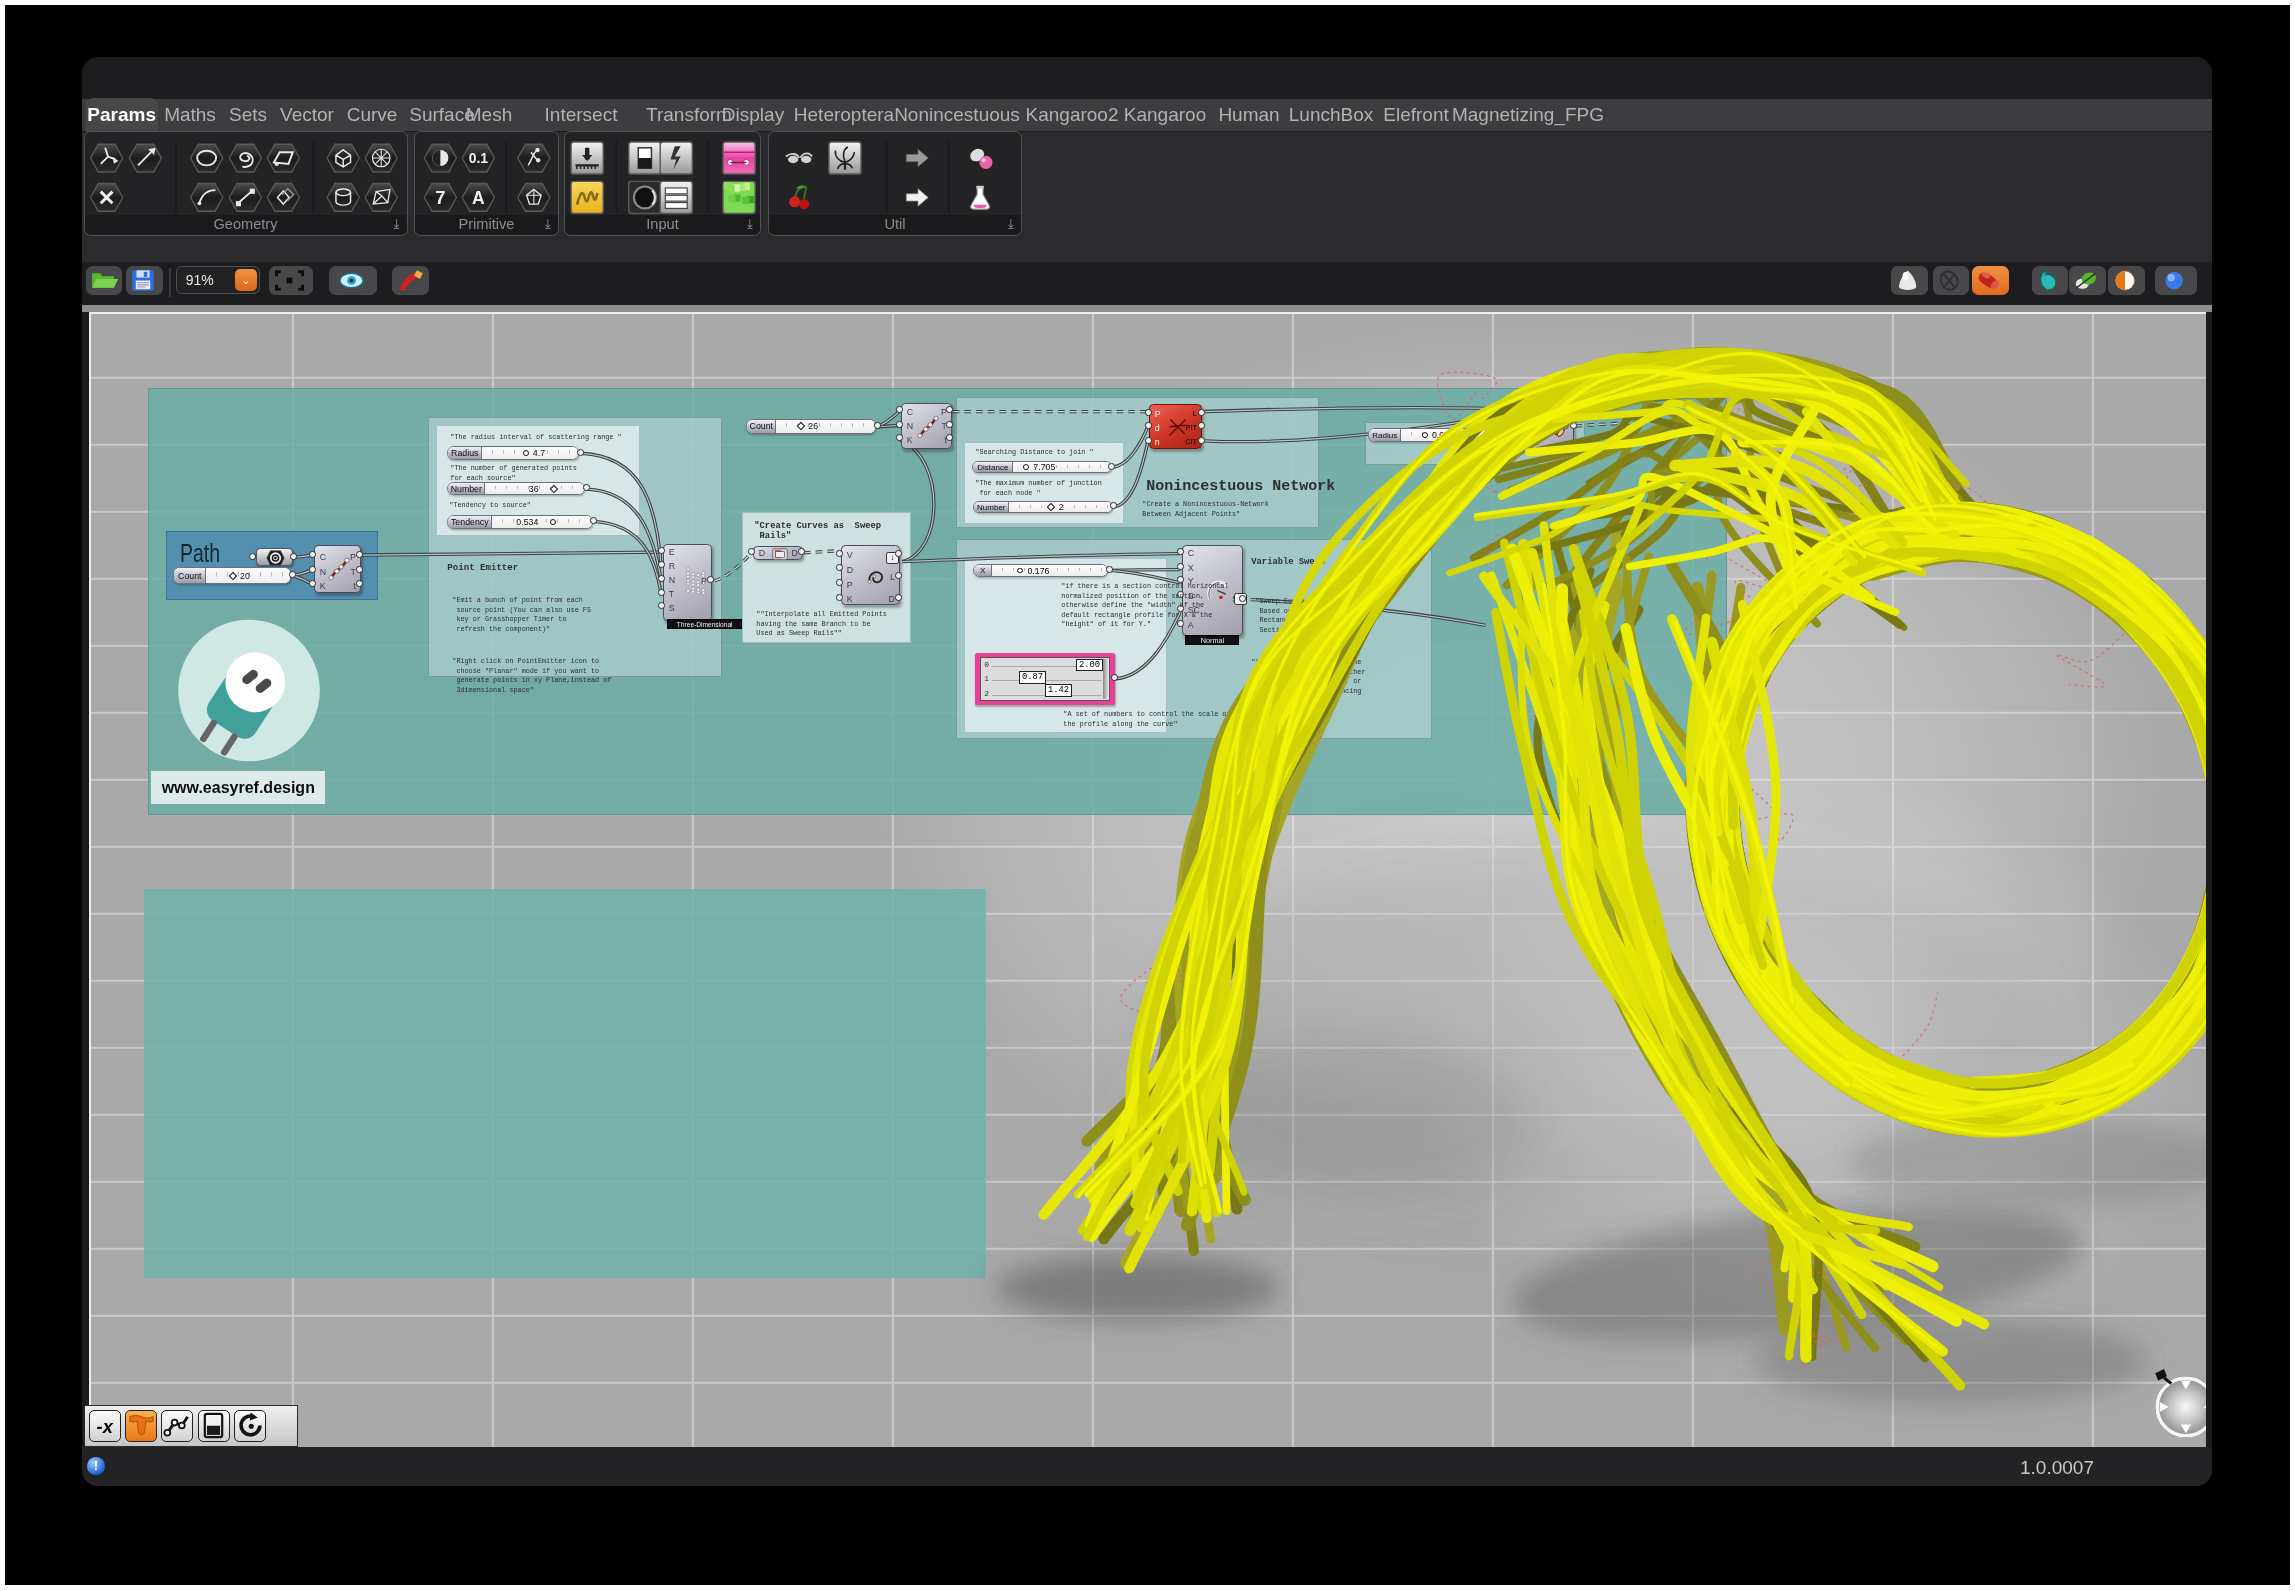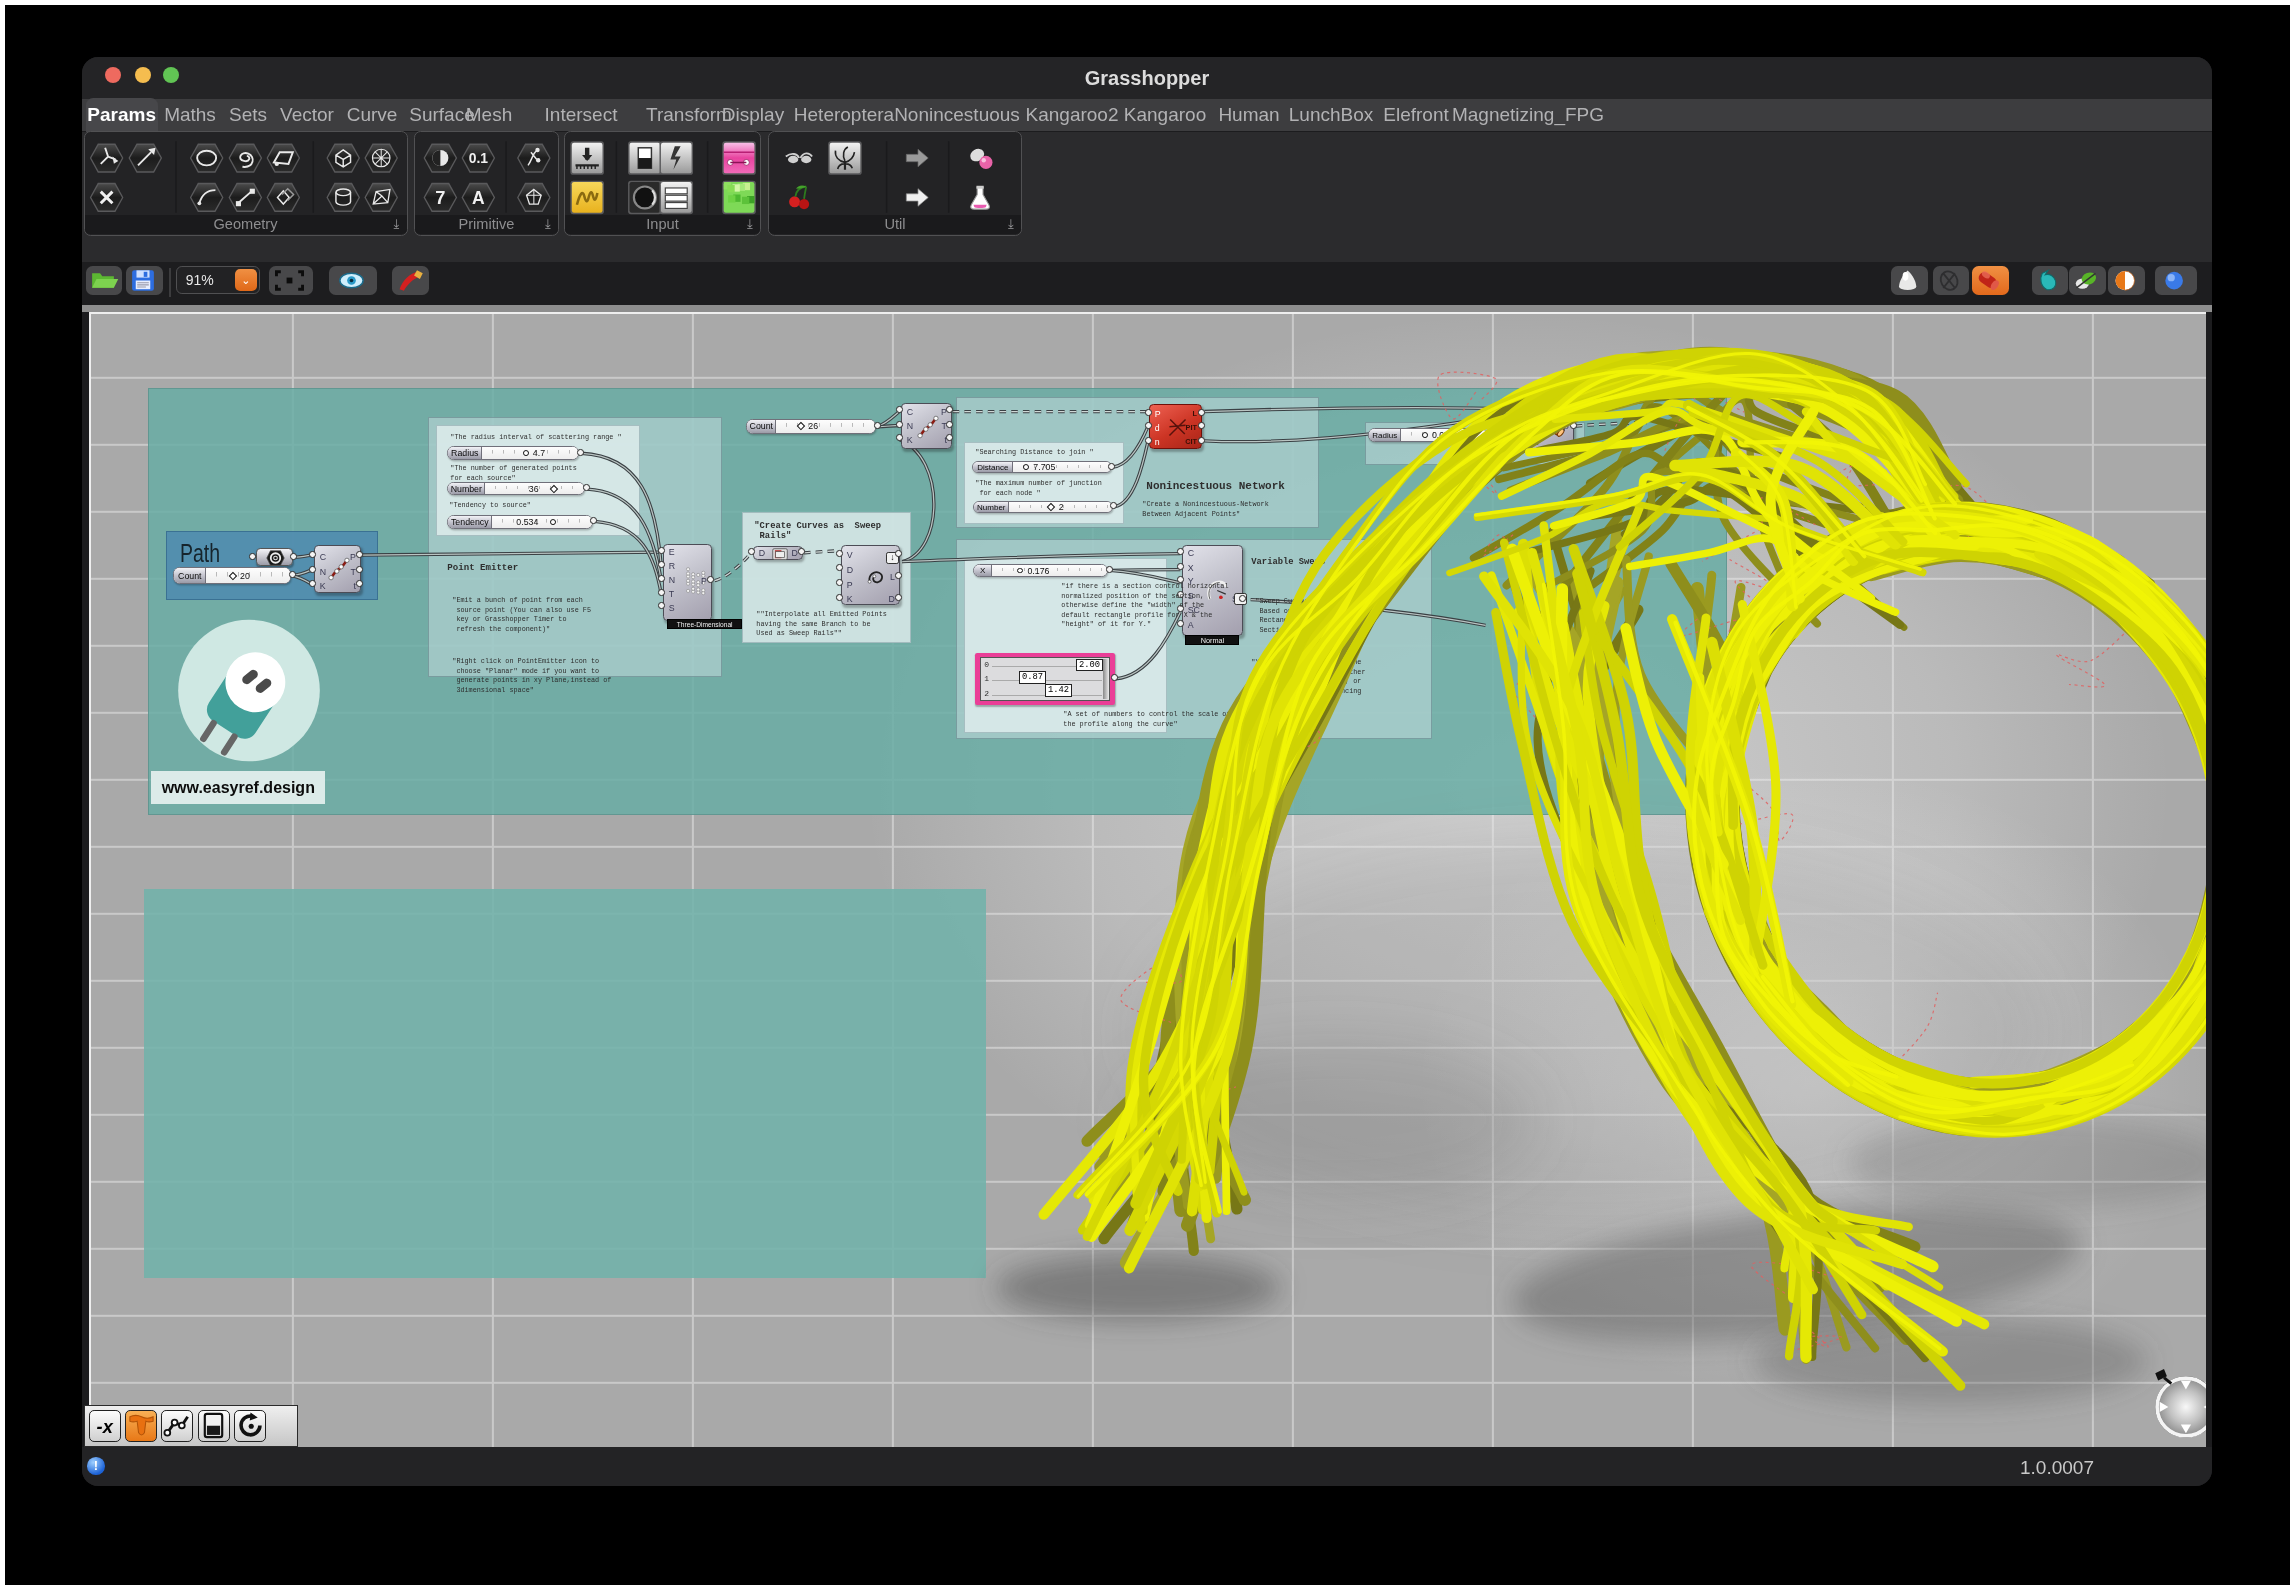--- a/index.html
+++ b/index.html
@@ -62,26 +62,20 @@
 #statusbar{position:absolute;left:0;top:1390px;width:2130px;height:39px;background:#232325;color:#c9c9c9;font-size:19px}
 #vtext{position:absolute;left:1938px;top:9.5px}
 #bang{position:absolute;left:5.1px;top:10.2px;width:17.6px;height:17.6px;border-radius:50%;background:radial-gradient(circle at 35% 30%,#9fd0ff,#1c62d6 70%);color:#fff;font-size:13px;font-weight:bold;text-align:center;line-height:17.6px}
 svg text{font-family:"Liberation Sans",sans-serif}
 .gm{position:absolute;left:884px;top:339px;width:140px;height:52px;background:#ea3e97;border-radius:2.2px;box-shadow:0.7px 1.5px 1.5px rgba(20,20,20,.3)}
 .gmi{position:absolute;left:5.1px;top:4.4px;right:5.1px;bottom:4.4px;background:#dcdcde;border:0.7px solid #555}
 .gv{position:absolute;background:#fff;border:1.5px solid #222;font-family:"Liberation Mono",monospace;font-size:8.8px;line-height:10.2px;padding:0 1.5px;color:#000}
 </style></head><body>
 <div id="screen"></div>
 <div id="win">
-  <div id="titlebar">
-    <div class="tl" style="left:23px;background:#ee6a5f"></div>
-    <div class="tl" style="left:53px;background:#f5bd4f"></div>
-    <div class="tl" style="left:81px;background:#61c454"></div>
-    <div id="title">Grasshopper</div>
-  </div>
   <div id="menubar"></div>
   <div id="ptab">Params</div>
   <div class="mi" style="left:108px;transform:translateX(-50%)">Maths</div>
 <div class="mi" style="left:166px;transform:translateX(-50%)">Sets</div>
 <div class="mi" style="left:225px;transform:translateX(-50%)">Vector</div>
 <div class="mi" style="left:290px;transform:translateX(-50%)">Curve</div>
 <div class="mi" style="left:360px;transform:translateX(-50%)">Surface</div>
 <div class="mi" style="left:407px;transform:translateX(-50%)">Mesh</div>
 <div class="mi" style="left:499px;transform:translateX(-50%)">Intersect</div>
 <div class="mi" style="left:607px;transform:translateX(-50%)">Transform</div>
@@ -752,21 +746,21 @@
       </div>
       <div class="nub" style="left:1020px;top:360px"></div>
     <div class="mono abs" style="left:359px;top:119px;font-size:6.8px;line-height:9.5px;font-weight:normal;color:#2e2e2e">"The radius interval of scattering range "</div>
 <div class="mono abs" style="left:359px;top:150px;font-size:6.8px;line-height:9.5px;font-weight:normal;color:#2e2e2e">"The number of generated points<br>for each source"</div>
 <div class="mono abs" style="left:358px;top:187px;font-size:6.8px;line-height:9.5px;font-weight:normal;color:#2e2e2e">"Tendency to source"</div>
 <div class="mono abs" style="left:356px;top:249px;font-size:9.1px;line-height:9.5px;font-weight:bold;color:#2e2e2e">Point Emitter</div>
 <div class="mono abs" style="left:361px;top:282px;font-size:6.8px;line-height:9.5px;font-weight:normal;color:#2e2e2e">"Emit a bunch of point from each<br> source point (You can also use F5<br> key or Grasshopper Timer to<br> refresh the component)"</div>
 <div class="mono abs" style="left:361px;top:343px;font-size:6.8px;line-height:9.5px;font-weight:normal;color:#2e2e2e">"Right click on PointEmitter icon to<br> choose "Planar" mode if you want to<br> generate points in xy Plane,instead of<br> 3dimensional space"</div>
 <div class="mono abs" style="left:884px;top:134px;font-size:6.8px;line-height:9.5px;font-weight:normal;color:#2e2e2e">"Searching Distance to join "</div>
 <div class="mono abs" style="left:884px;top:165px;font-size:6.8px;line-height:9.5px;font-weight:normal;color:#2e2e2e">"The maximum number of junction<br> for each node "</div>
-<div class="mono abs" style="left:1055px;top:168px;font-size:11px;line-height:9.5px;font-weight:bold;color:#2e2e2e">Nonincestuous Network</div>
+<div class="mono abs" style="left:1055px;top:168px;font-size:15px;line-height:9.5px;font-weight:bold;color:#2e2e2e">Nonincestuous Network</div>
 <div class="mono abs" style="left:1051px;top:186px;font-size:6.8px;line-height:9.5px;font-weight:normal;color:#2e2e2e">"Create a Nonincestuous-Network<br>Between Adjacent Points"</div>
 <div class="mono abs" style="left:663px;top:207px;font-size:8.8px;line-height:10.2px;font-weight:bold;color:#2e2e2e">"Create Curves as  Sweep<br> Rails"</div>
 <div class="mono abs" style="left:665px;top:296px;font-size:6.8px;line-height:9.5px;font-weight:normal;color:#2e2e2e">""Interpolate all Emitted Points<br>having the same Branch to be<br>Used as Sweep Rails""</div>
 <div class="mono abs" style="left:970px;top:268px;font-size:6.8px;line-height:9.5px;font-weight:normal;color:#2e2e2e">"if there is a section control horizontal<br>normalized position of the section,<br>otherwise define the "width" of the<br>default rectangle profile for X &amp; the<br>"height" of it for Y."</div>
 <div class="mono abs" style="left:972px;top:396px;font-size:6.8px;line-height:9.5px;font-weight:normal;color:#2e2e2e">"A set of numbers to control the scale of<br>the profile along the curve"</div>
 <div class="mono abs" style="left:1160px;top:244px;font-size:8.8px;line-height:9.5px;font-weight:bold;color:#2e2e2e">Variable Sweep</div>
 <div class="mono abs" style="left:1164px;top:283px;font-size:6.8px;line-height:9.5px;font-weight:normal;color:#2e2e2e">"Sweep Curves<br> Based on a<br> Rectangular<br> Section"</div>
 <div class="mono abs" style="left:1160px;top:344px;font-size:6.8px;line-height:9.5px;font-weight:normal;color:#2e2e2e">"You can Right click on the<br> component's icon and either<br> impose "RoadLike" mode, or<br> use "Horizontal" balancing</div>
     <svg id="yarn" style="position:absolute;left:0;top:0" width="2123" height="1138" viewBox="0 0 2900 1554" fill="none">
         <defs>

